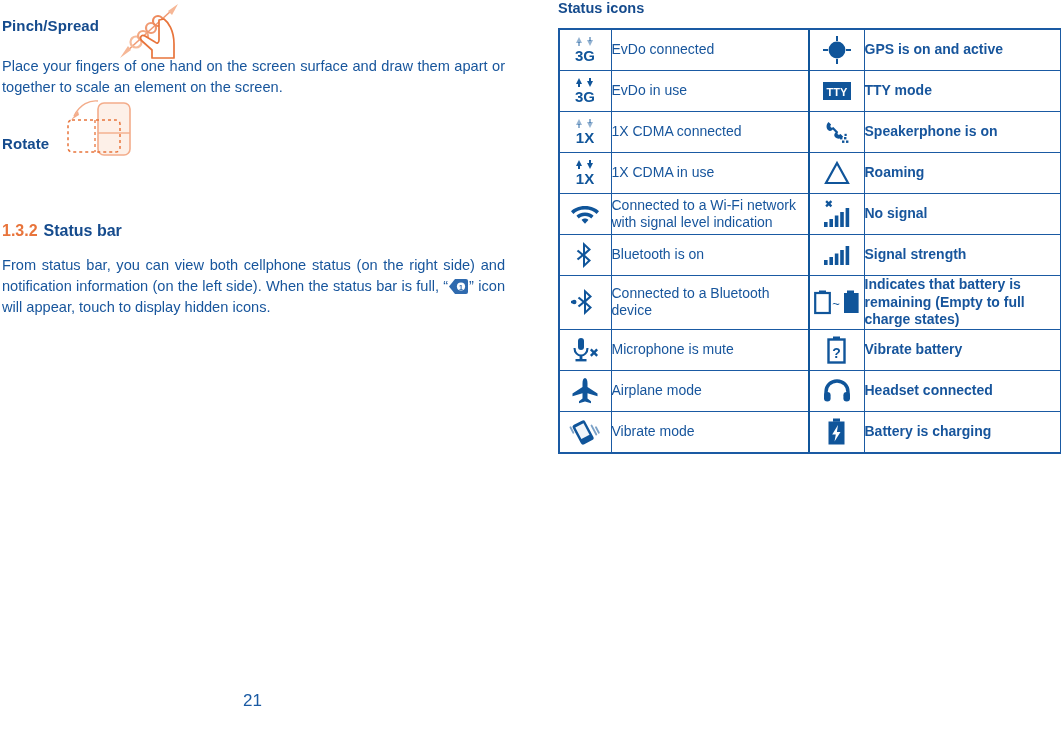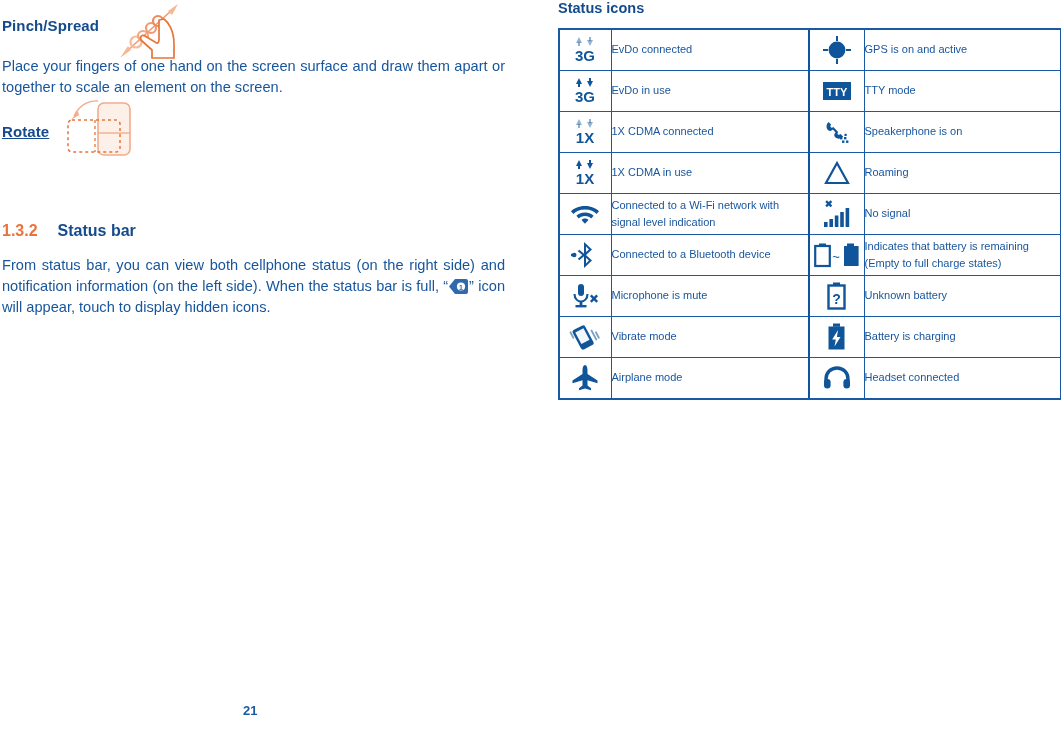--- a/index.html
+++ b/index.html
@@ -23,21 +23,21 @@
     width: 530px; height: 732px;
   }
 
   .gesture-head {
     font-size: 15px;
     font-weight: bold;
     color: #154b8d;
     letter-spacing: .1px;
   }
   #pinch-heading { position: absolute; left: 2px; top: 17px; }
-  #rotate-heading { position: absolute; left: 2px; top: 123px; text-decoration: underline; }
+  #rotate-heading { position: absolute; left: 2px; top: 135px; }
 
   .body-par {
     position: absolute;
     font-size: 14.6px;
     line-height: 21px;
     color: #17559c;
     text-align: justify;
     text-justify: inter-word;
   }
   #pinch-par { left: 2px; top: 56px; width: 503px; }
@@ -45,21 +45,21 @@
   #statusbar-par { left: 2px; top: 255px; width: 503px; }
 
   #section-heading {
     position: absolute;
     left: 2px; top: 222px;
     font-size: 16px;
     font-weight: bold;
     white-space: nowrap;
   }
   #section-heading .num { color: #e8743b; }
-  #section-heading .ttl { color: #154b8d; margin-left: 20px; }
+  #section-heading .ttl { color: #154b8d; margin-left: 6px; }
 
   
   #pinch-illus { position: absolute; left: 112px; top: 0px; width: 76px; height: 66px; }
   
   #rotate-illus { position: absolute; left: 62px; top: 98px; width: 82px; height: 62px; }
 
   .inline-icon {
     display: inline-block;
     vertical-align: -3px;
     width: 19px; height: 15px;
@@ -98,48 +98,48 @@
     text-align: right;
   }
   .cell-icon .ibox {
     display: flex;
     align-items: center;
     justify-content: center;
     height: 100%;
     min-height: 40px;
   }
   .cell-label {
-    font-size: 11px;
+    font-size: 14px;
     line-height: 17.5px;
     color: #17559c;
     padding: 6px 4px 6px 10px;
     margin-left: 32px;
   }
   .col-sep {
     border-left-width: 2px !important;
     border-left-color: #10559a !important;
     margin-top: 20px;
   }
   #icons-table tr td.first-col { border-left-width: 2px; }
   #icons-table tr:first-child td { border-top-width: 2px; }
   #icons-table tr:last-child td { border-bottom-width: 2px; }
-  #icons-table td.last-col { border-right-width: 2px; }
+  #icons-table td.last-col { border-right-width: 2px; font-weight: bold; }
 
   
   col.c1 { width: 52px; }
   col.c2 { width: 198px; }
   col.c3 { width: 55px; }
   col.c4 { width: 197px; }
 
   
   .page-num {
     position: absolute;
-    bottom: 14px;
-    font-size: 13px;
-    font-weight: bold;
+    bottom: 21px;
+    font-size: 17px;
+    font-weight: normal;
     color: #1a5aa3;
   }
   #page-num-left { left: 243px; }
 
   
   svg { display: block; }
   .ic { fill: #10559a; }
 </style>
 </head>
 <body>
@@ -336,20 +336,46 @@
             <g class="ic" transform="translate(2.5,0)">
               <rect x="0.5" y="2.6" width="7.5" height="2.3" transform="rotate(45 4.25 3.75)"></rect>
               <rect x="0.5" y="2.6" width="7.5" height="2.3" transform="rotate(-45 4.25 3.75)"></rect>
             </g>
           </svg>
         </div>
       </td>
       <td class="cell-label last-col">No signal</td>
     </tr>
 
+    <tr>
+      <td class="cell-icon first-col">
+        <div class="ibox">
+          <svg width="24" height="30" viewBox="0 0 24 30">
+            <path d="M10 2 L18 9.5 L12 15 L18 20.5 L10 28 Z M12 6.5 L12 12 L15 9.5 Z M12 17.8 L12 23.5 L15 20.6 Z" class="ic" fill-rule="evenodd"></path>
+            <path d="M10 15 L4.5 10.5" stroke="#10559a" stroke-width="2.2" fill="none"></path>
+            <path d="M10 15 L4.5 19.5" stroke="#10559a" stroke-width="2.2" fill="none"></path>
+          </svg>
+        </div>
+      </td>
+      <td class="cell-label">Bluetooth is on</td>
+      <td class="cell-icon col-sep">
+        <div class="ibox">
+          <svg width="30" height="22" viewBox="0 0 30 22">
+            <g class="ic">
+              <rect x="2" y="16" width="3.6" height="5"></rect>
+              <rect x="7.4" y="13" width="3.6" height="8"></rect>
+              <rect x="12.8" y="9.5" width="3.6" height="11.5"></rect>
+              <rect x="18.2" y="6" width="3.6" height="15"></rect>
+              <rect x="23.6" y="2" width="3.6" height="19"></rect>
+            </g>
+          </svg>
+        </div>
+      </td>
+      <td class="cell-label last-col">Signal strength</td>
+    </tr>
 
     <tr>
       <td class="cell-icon first-col">
         <div class="ibox">
           <svg width="28" height="30" viewBox="0 0 28 30">
             <path d="M13 2 L21 9.5 L15 15 L21 20.5 L13 28 Z M15 6.5 L15 12 L18 9.5 Z M15 17.8 L15 23.5 L18 20.6 Z" class="ic" fill-rule="evenodd"></path>
             <path d="M13 15 L7.5 10.5" stroke="#10559a" stroke-width="2.2" fill="none"></path>
             <path d="M13 15 L7.5 19.5" stroke="#10559a" stroke-width="2.2" fill="none"></path>
             <circle cx="3.2" cy="15" r="2.3" class="ic"></circle>
             <rect x="0" y="13.8" width="4" height="2.4" class="ic"></rect>
@@ -390,21 +416,42 @@
       <td class="cell-label">Microphone is mute</td>
       <td class="cell-icon col-sep">
         <div class="ibox">
           <svg width="22" height="30" viewBox="0 0 22 30">
             <rect x="7" y="1.5" width="7" height="3.2" class="ic"></rect>
             <rect x="2.5" y="4.5" width="16" height="23" fill="none" stroke="#10559a" stroke-width="2.4"></rect>
             <text x="10.6" y="22.5" class="ic" font-family="'Liberation Sans',sans-serif" font-size="14" font-weight="bold" text-anchor="middle">?</text>
           </svg>
         </div>
       </td>
-      <td class="cell-label last-col">Unknown battery</td>
+      <td class="cell-label last-col">Vibrate battery</td>
+    </tr>
+
+    <tr>
+      <td class="cell-icon first-col">
+        <div class="ibox">
+          <svg width="28" height="28" viewBox="0 0 28 28">
+            <path d="M14 1 C15.6 1 16.5 3.3 16.5 6.6 L16.5 10 L26.5 16.5 L26.5 19.3 L16.5 16.2 L16.5 21.5 L20 24.2 L20 26.3 L14 24.6 L8 26.3 L8 24.2 L11.5 21.5 L11.5 16.2 L1.5 19.3 L1.5 16.5 L11.5 10 L11.5 6.6 C11.5 3.3 12.4 1 14 1 Z" class="ic"></path>
+          </svg>
+        </div>
+      </td>
+      <td class="cell-label">Airplane mode</td>
+      <td class="cell-icon col-sep">
+        <div class="ibox">
+          <svg width="30" height="26" viewBox="0 0 30 26">
+            <path d="M4 18 L4 14 C4 7.4 8.9 3 15 3 C21.1 3 26 7.4 26 14 L26 18" fill="none" stroke="#10559a" stroke-width="3.4" stroke-linecap="round"></path>
+            <rect x="2" y="14" width="6.6" height="9.5" rx="3.3" class="ic"></rect>
+            <rect x="21.4" y="14" width="6.6" height="9.5" rx="3.3" class="ic"></rect>
+          </svg>
+        </div>
+      </td>
+      <td class="cell-label last-col">Headset connected</td>
     </tr>
 
     <tr>
       <td class="cell-icon first-col">
         <div class="ibox">
           <svg width="32" height="28" viewBox="0 0 32 28">
             <g transform="rotate(-28 15 14)">
               <rect x="7" y="3" width="14" height="22" rx="2.5" class="ic"></rect>
               <rect x="9.4" y="6" width="9.2" height="13" fill="#ffffff" opacity="0.95"></rect>
             </g>
@@ -422,37 +469,16 @@
           <svg width="22" height="30" viewBox="0 0 22 30">
             <rect x="7" y="1.5" width="7" height="3.2" class="ic"></rect>
             <rect x="2.5" y="4.5" width="16" height="23" class="ic"></rect>
             <polygon points="12,8 6.2,17.5 9.8,17.5 8.5,24.5 14.5,15 10.9,15" fill="#ffffff"></polygon>
           </svg>
         </div>
       </td>
       <td class="cell-label last-col">Battery is charging</td>
     </tr>
 
-    <tr>
-      <td class="cell-icon first-col">
-        <div class="ibox">
-          <svg width="28" height="28" viewBox="0 0 28 28">
-            <path d="M14 1 C15.6 1 16.5 3.3 16.5 6.6 L16.5 10 L26.5 16.5 L26.5 19.3 L16.5 16.2 L16.5 21.5 L20 24.2 L20 26.3 L14 24.6 L8 26.3 L8 24.2 L11.5 21.5 L11.5 16.2 L1.5 19.3 L1.5 16.5 L11.5 10 L11.5 6.6 C11.5 3.3 12.4 1 14 1 Z" class="ic"></path>
-          </svg>
-        </div>
-      </td>
-      <td class="cell-label">Airplane mode</td>
-      <td class="cell-icon col-sep">
-        <div class="ibox">
-          <svg width="30" height="26" viewBox="0 0 30 26">
-            <path d="M4 18 L4 14 C4 7.4 8.9 3 15 3 C21.1 3 26 7.4 26 14 L26 18" fill="none" stroke="#10559a" stroke-width="3.4" stroke-linecap="round"></path>
-            <rect x="2" y="14" width="6.6" height="9.5" rx="3.3" class="ic"></rect>
-            <rect x="21.4" y="14" width="6.6" height="9.5" rx="3.3" class="ic"></rect>
-          </svg>
-        </div>
-      </td>
-      <td class="cell-label last-col">Headset connected</td>
-    </tr>
-
     </tbody>
   </table>
 
 </div>
 
 </body></html>

